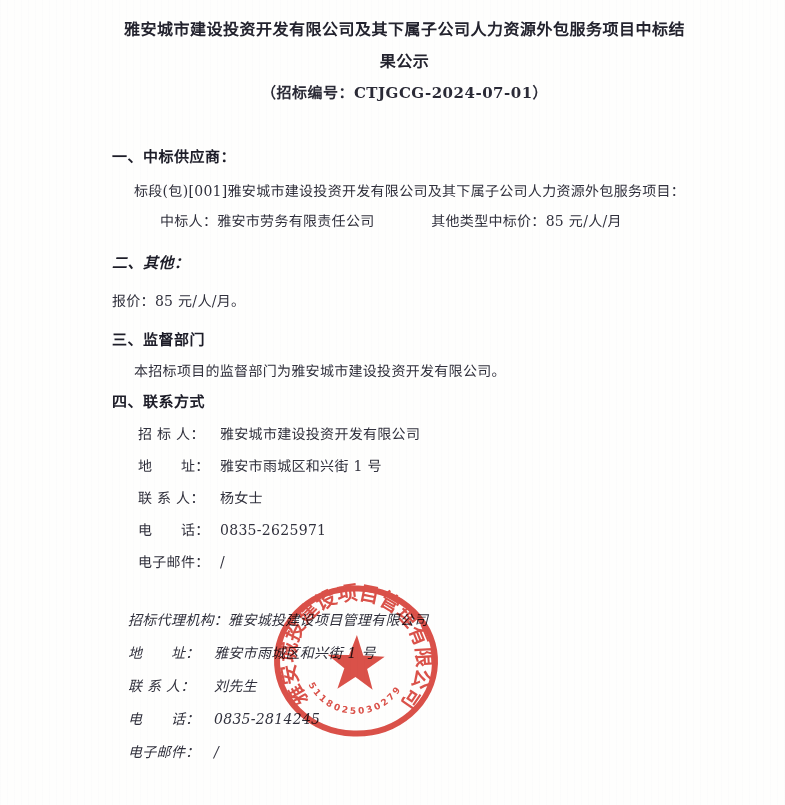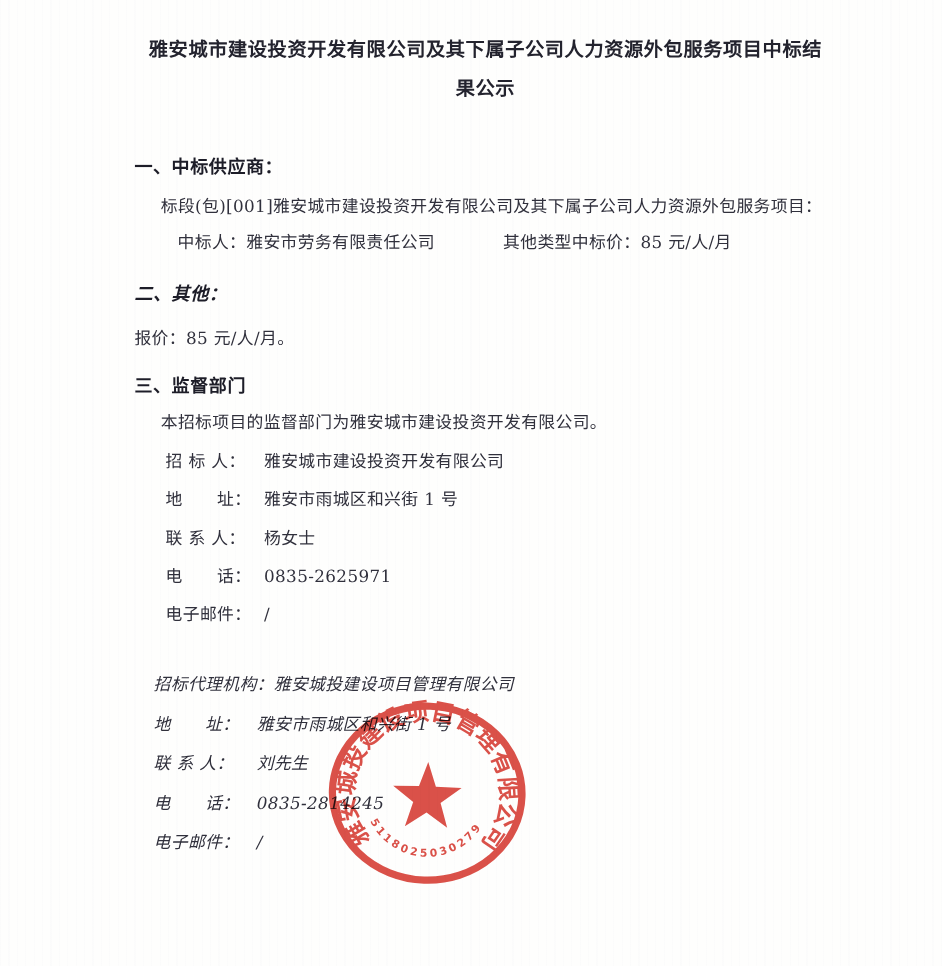--- a/index.html
+++ b/index.html
@@ -7,42 +7,42 @@
   .page {
     position:relative;
     width:785px; height:805px;
     margin:0 auto;
     background:#fefefd;
     background-image:repeating-linear-gradient(90deg, rgba(90,100,150,0.015) 0 1px, transparent 1px 7px);
     overflow:hidden;
     color:#30303c;
     font-family:"DejaVu Serif","Liberation Serif",serif;
   }
-  .content { padding:26px 88px 0 112px; }
+  .content { padding:14px 88px 0 112px; }
 
   .title {
     text-align:center; font-weight:bold;
     font-size:16px; line-height:32px;
     letter-spacing:0.5px; color:#23232e;
   }
   .subtitle {
     text-align:center; font-weight:bold;
     font-size:15px; line-height:30px; color:#2a2a36;
     letter-spacing:0.5px;
   }
 
   .h {
     font-size:15px; font-weight:bold; color:#1d1d28;
     line-height:22px; letter-spacing:0.5px;
   }
   .line { font-size:14px; line-height:22px; letter-spacing:0.3px; }
 
   .h-s1   { margin-top:38px; }
   .lot    { margin:12px 0 0 22px; }
-  .winner { margin:8px 0 0 36px; }
+  .winner { margin:8px 0 0 48px; }
   .winner .price { display:inline-block; margin-left:52px; }
   .h-s2   { margin-top:20px;font-style:italic; }
   .supplier { margin:10px 0 0 18px; }
   .quote  { margin-top:16px; }
   .h-s3   { margin-top:17px; }
   .s3body { margin:9px 0 0 22px; }
   .h-s4   { margin-top:9px; }
 
   .crow { font-size:14px; line-height:22px; letter-spacing:0.3px; margin:10px 0 0 26px; }
   .crow .lbl { display:inline-block; min-width:76px; }
@@ -71,34 +71,36 @@
   .seal-star { fill:var(--stamp,#d6372e); }
 </style>
 </head>
 <body>
 
 <div class="page">
   <div class="content">
 
     <div class="title">雅安城市建设投资开发有限公司及其下属子公司人力资源外包服务项目中标结</div>
     <div class="title">果公示</div>
+    <div class="subtitle">（招标编号：CTJGCG-2024-07-01）</div>
 
     <div class="h h-s1">一、中标供应商：</div>
     <div class="line lot">标段(包)[001]雅安城市建设投资开发有限公司及其下属子公司人力资源外包服务项目：</div>
     <div class="line winner">
       <span>中标人：雅安市劳务有限责任公司</span>
       <span class="price">其他类型中标价：85 元/人/月</span>
     </div>
 
     <div class="h h-s2">二、其他：</div>
     <div class="line quote">报价：85 元/人/月。</div>
 
     <div class="h h-s3">三、监督部门</div>
     <div class="line s3body">本招标项目的监督部门为雅安城市建设投资开发有限公司。</div>
 
+    <div class="h h-s4">四、联系方式</div>
 
     <div class="crow">
       <span class="lbl">招 标 人：</span><span class="val">雅安城市建设投资开发有限公司</span>
     </div>
     <div class="crow">
       <span class="lbl">地　　址：</span><span class="val">雅安市雨城区和兴街 1 号</span>
     </div>
     <div class="crow">
       <span class="lbl">联 系 人：</span><span class="val">杨女士</span>
     </div>

